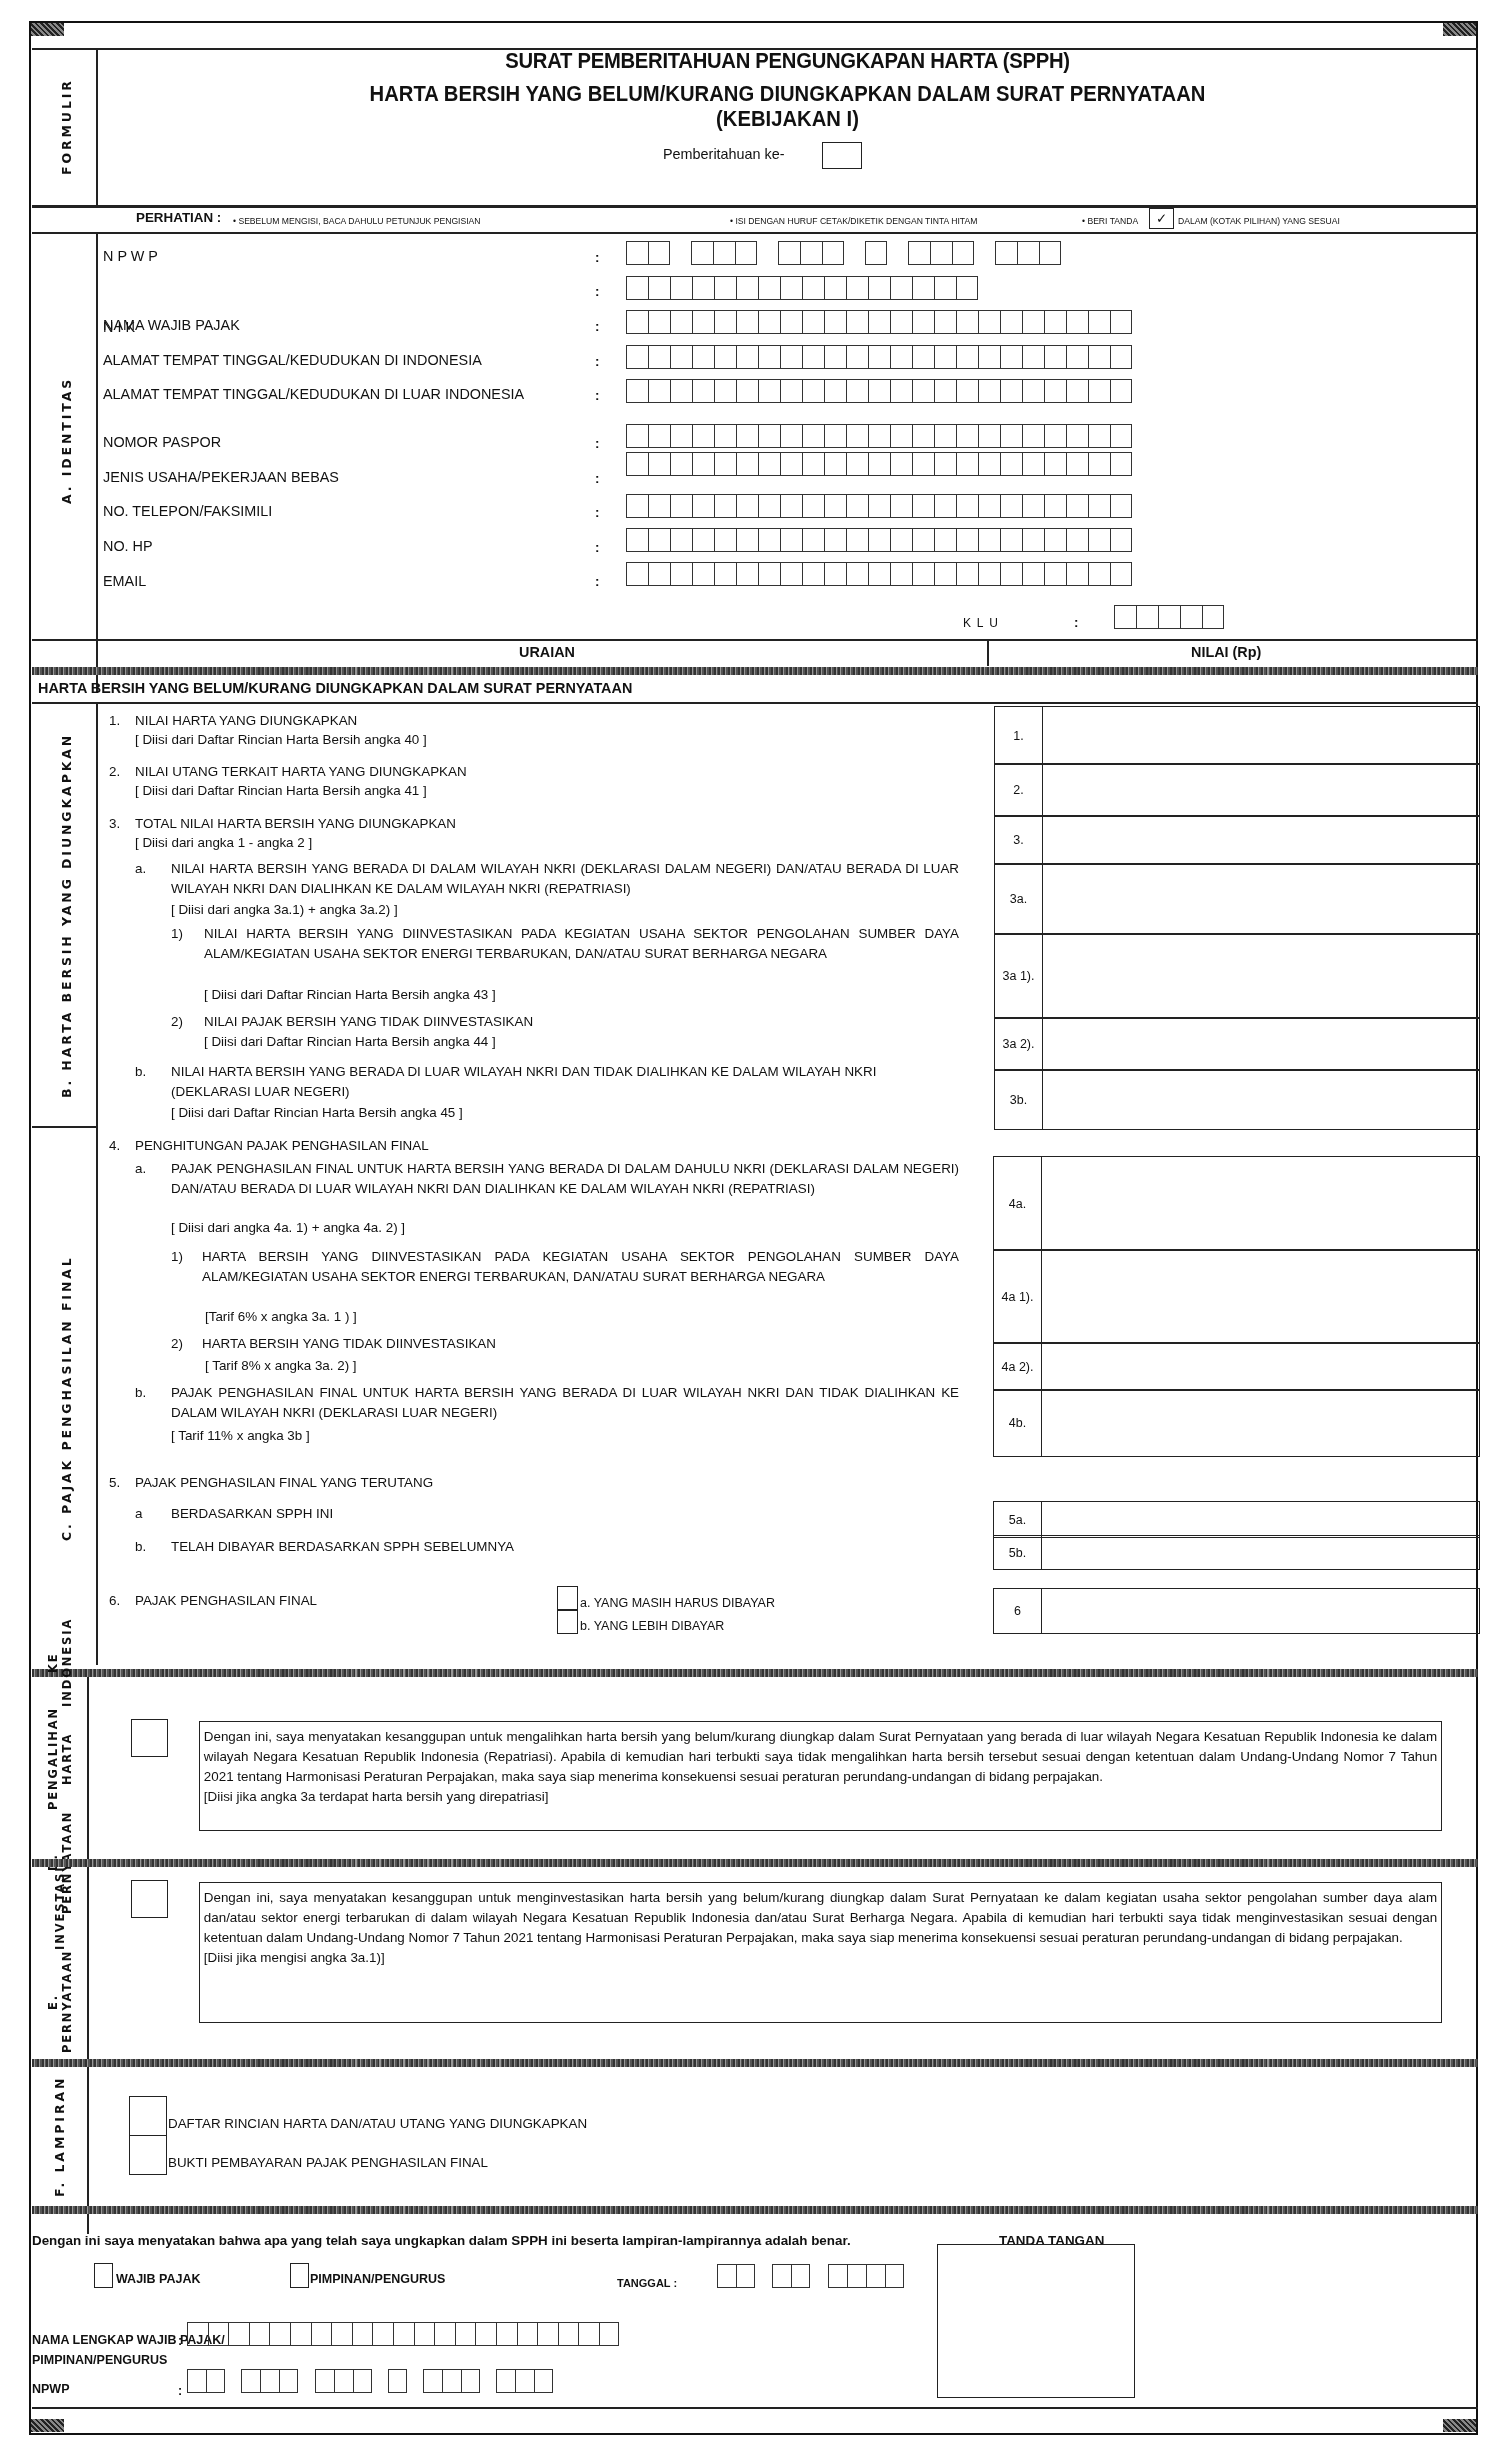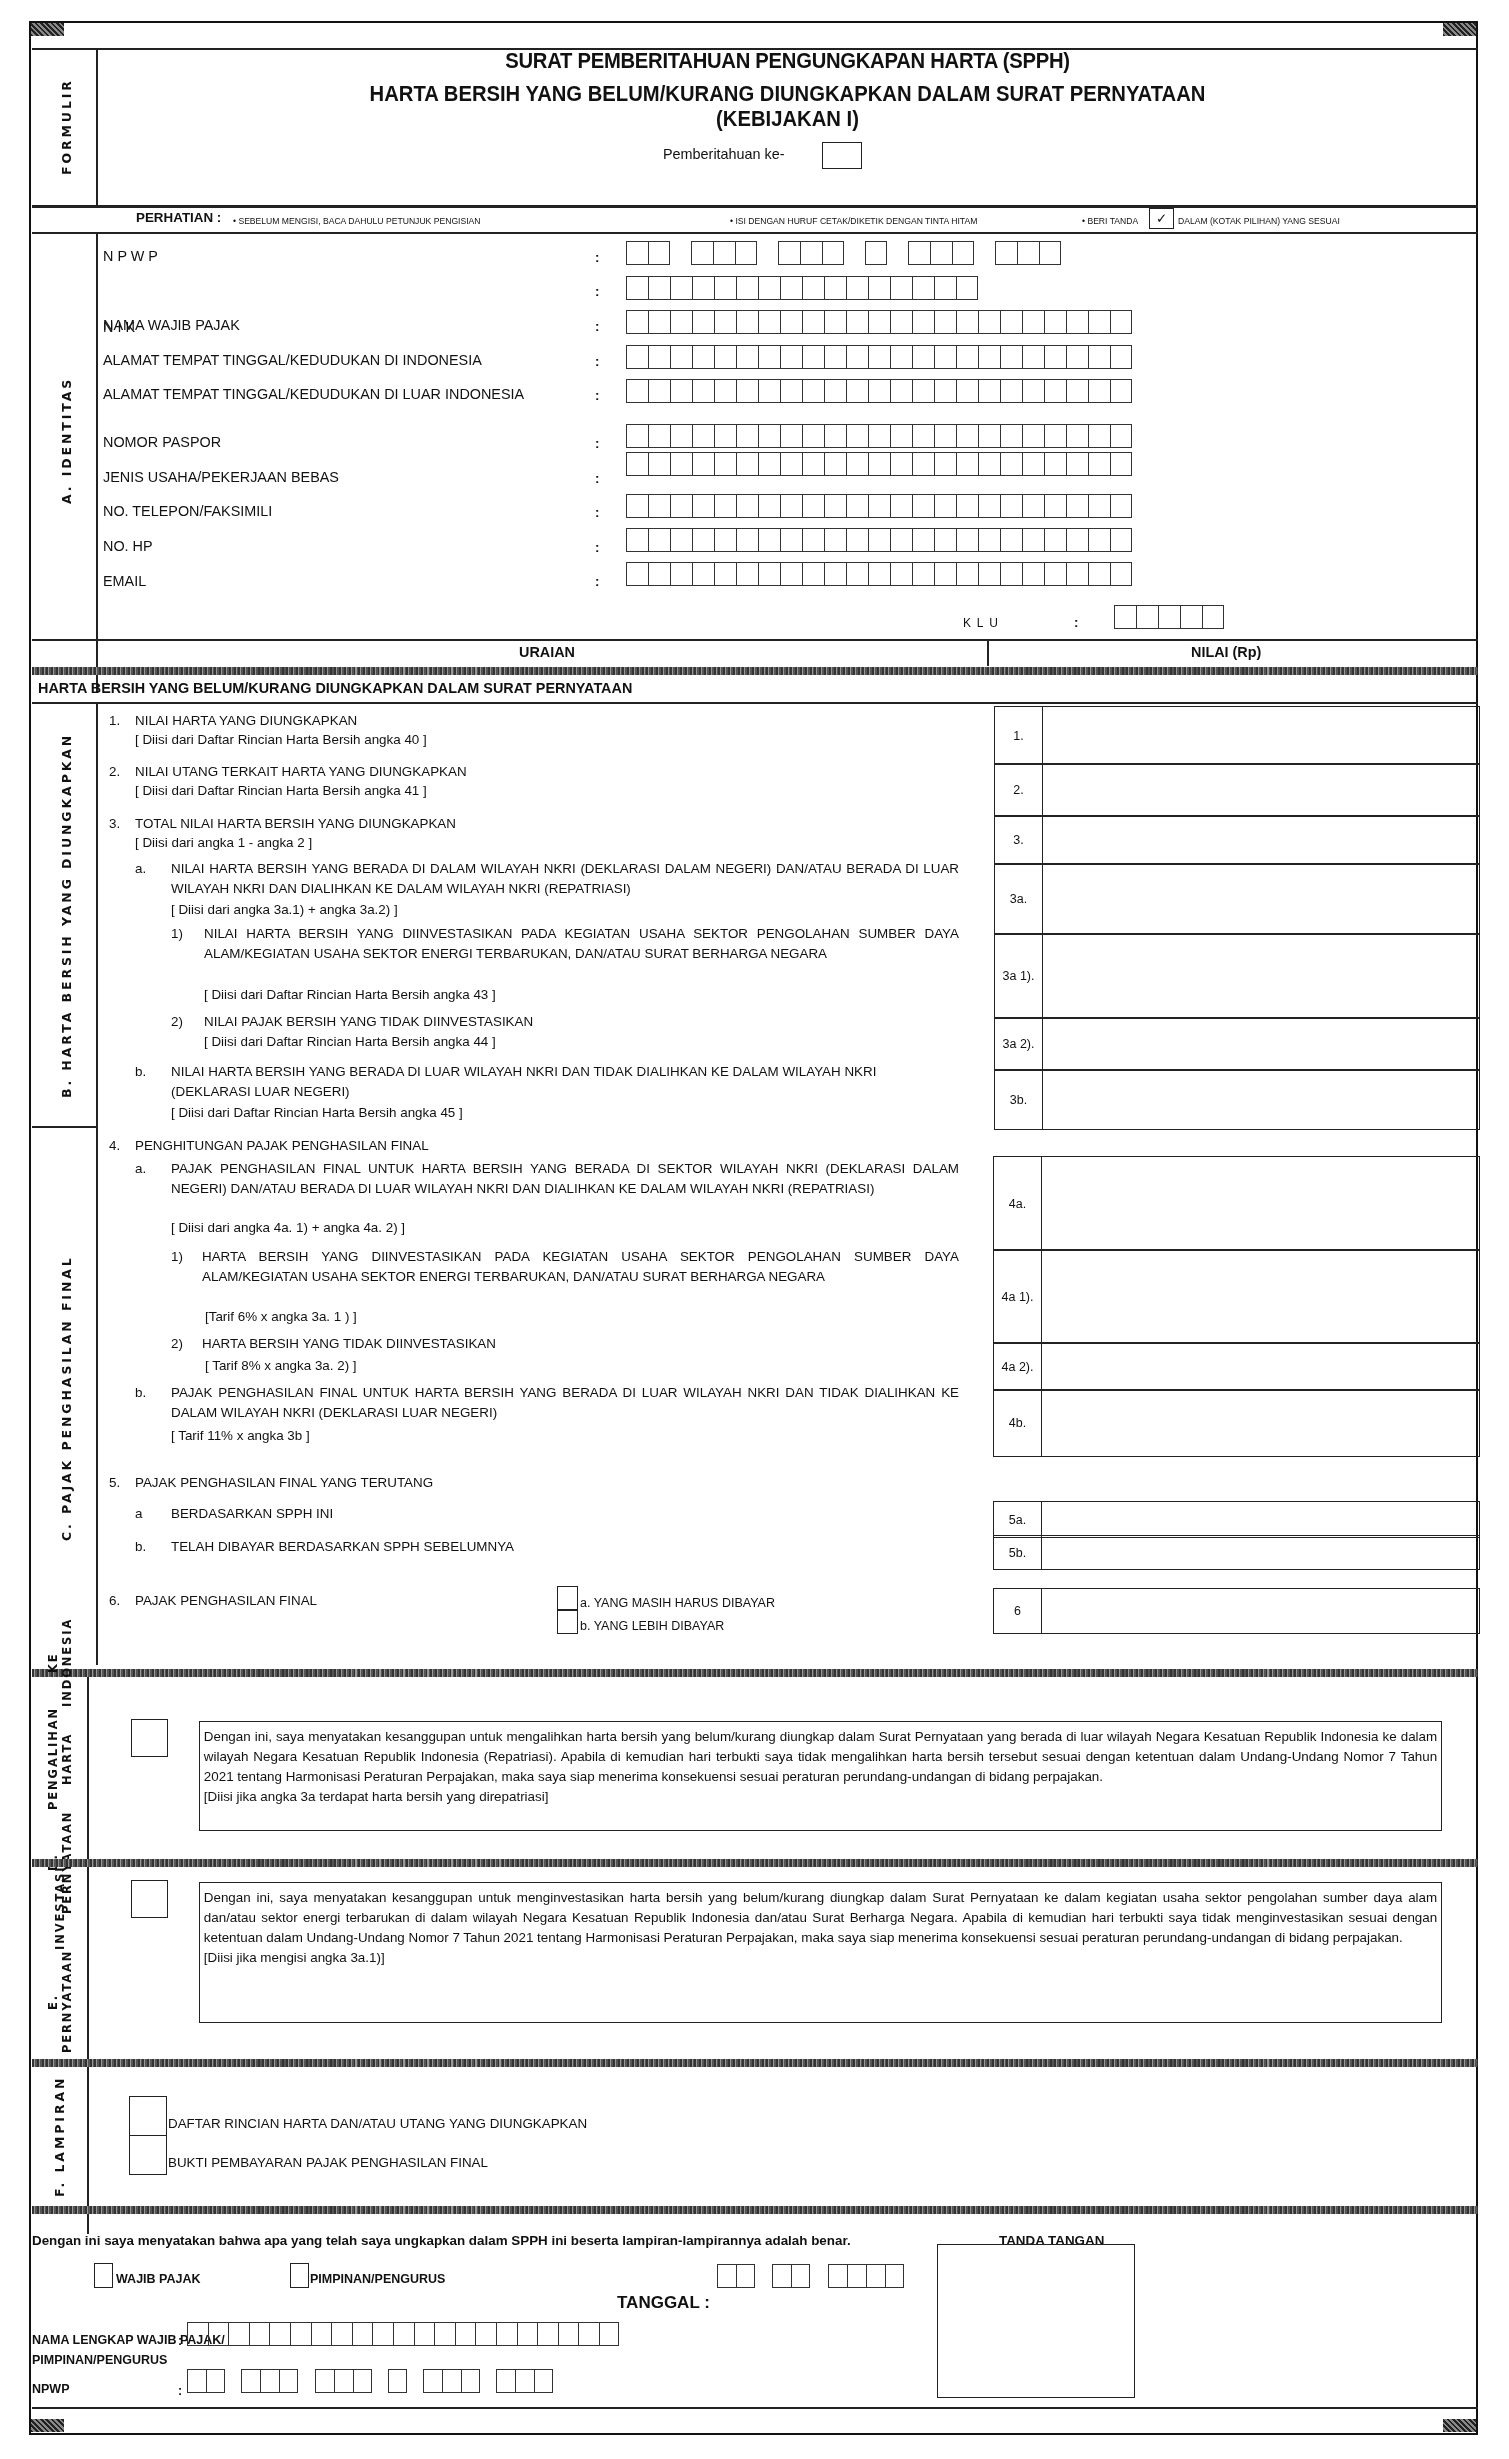--- a/index.html
+++ b/index.html
@@ -415,21 +415,21 @@
   <div class="code">3b.</div>
   <div class="val"></div>
 </div>
 
 <div class="vlabel" style="left:38px;top:1134px;width:58px;height:528px;">C. PAJAK PENGHASILAN FINAL</div>
 
 <div class="item" style="left:109px;top:1136px;">4.</div>
 <div class="item" style="left:135px;top:1136px;">PENGHITUNGAN PAJAK PENGHASILAN FINAL</div>
 
 <div class="item" style="left:135px;top:1159px;">a.</div>
-<div class="item j" style="left:171px;top:1159px;width:788px;">PAJAK PENGHASILAN FINAL UNTUK HARTA BERSIH YANG BERADA DI SEKTOR WILAYAH NKRI (DEKLARASI DALAM NEGERI) DAN/ATAU BERADA DI LUAR WILAYAH NKRI DAN DIALIHKAN KE DALAM WILAYAH NKRI (REPATRIASI)</div>
+<div class="item j" style="left:171px;top:1159px;width:788px;">PAJAK PENGHASILAN FINAL UNTUK HARTA BERSIH YANG BERADA DI DALAM DAHULU NKRI (DEKLARASI DALAM NEGERI) DAN/ATAU BERADA DI LUAR WILAYAH NKRI DAN DIALIHKAN KE DALAM WILAYAH NKRI (REPATRIASI)</div>
 <div class="item" style="left:171px;top:1218px;">[ Diisi dari angka 4a. 1) + angka 4a. 2) ]</div>
 
 <div class="item" style="left:171px;top:1247px;">1)</div>
 <div class="item j" style="left:202px;top:1247px;width:757px;">HARTA BERSIH YANG DIINVESTASIKAN PADA KEGIATAN USAHA SEKTOR PENGOLAHAN SUMBER DAYA ALAM/KEGIATAN USAHA SEKTOR ENERGI TERBARUKAN, DAN/ATAU SURAT BERHARGA NEGARA</div>
 <div class="item" style="left:205px;top:1307px;">[Tarif 6% x angka 3a. 1 ) ]</div>
 
 <div class="item" style="left:171px;top:1334px;">2)</div>
 <div class="item" style="left:202px;top:1334px;">HARTA BERSIH YANG TIDAK DIINVESTASIKAN</div>
 <div class="item" style="left:205px;top:1356px;">[ Tarif 8% x angka 3a. 2) ]</div>
 
@@ -515,21 +515,21 @@
 <div class="item" style="left:168px;top:2114px;">DAFTAR RINCIAN HARTA DAN/ATAU UTANG YANG  DIUNGKAPKAN</div>
 <div class="item" style="left:168px;top:2153px;">BUKTI PEMBAYARAN PAJAK PENGHASILAN FINAL</div>
 
 <div class="band" style="left:32px;top:2206px;width:1446px;"></div>
 
 <div class="item b" style="left:32px;top:2231px;font-size:13.4px;">Dengan ini saya menyatakan bahwa apa yang telah saya ungkapkan dalam SPPH ini beserta lampiran-lampirannya adalah benar.</div>
 <div class="abs" style="left:94px;top:2263px;width:19px;height:25px;border:1.9px solid #222;"></div>
 <div class="item b" style="left:116px;top:2269px;font-size:12.5px;">WAJIB PAJAK</div>
 <div class="abs" style="left:290px;top:2263px;width:19px;height:25px;border:1.9px solid #222;"></div>
 <div class="item b" style="left:310px;top:2269px;font-size:12.5px;">PIMPINAN/PENGURUS</div>
-<div class="item b" style="left:617px;top:2273px;font-size:17px;margin-top:20px;">TANGGAL :</div>
+<div class="item b" style="left:617px;top:2273px;font-size:11px;">TANGGAL :</div>
 <div class="boxes" style="left:717px;top:2264px;">
     <div class="grp" style="margin-right: 17.3px;">
       <div class="box" style="width: 19px;"></div>
       <div class="box" style="width: 19px;"></div>
     </div>
     <div class="grp" style="margin-right: 17.3px;">
       <div class="box" style="width: 19px;"></div>
       <div class="box" style="width: 19px;"></div>
     </div>
     <div class="grp" style="margin-right: 17.3px;">

